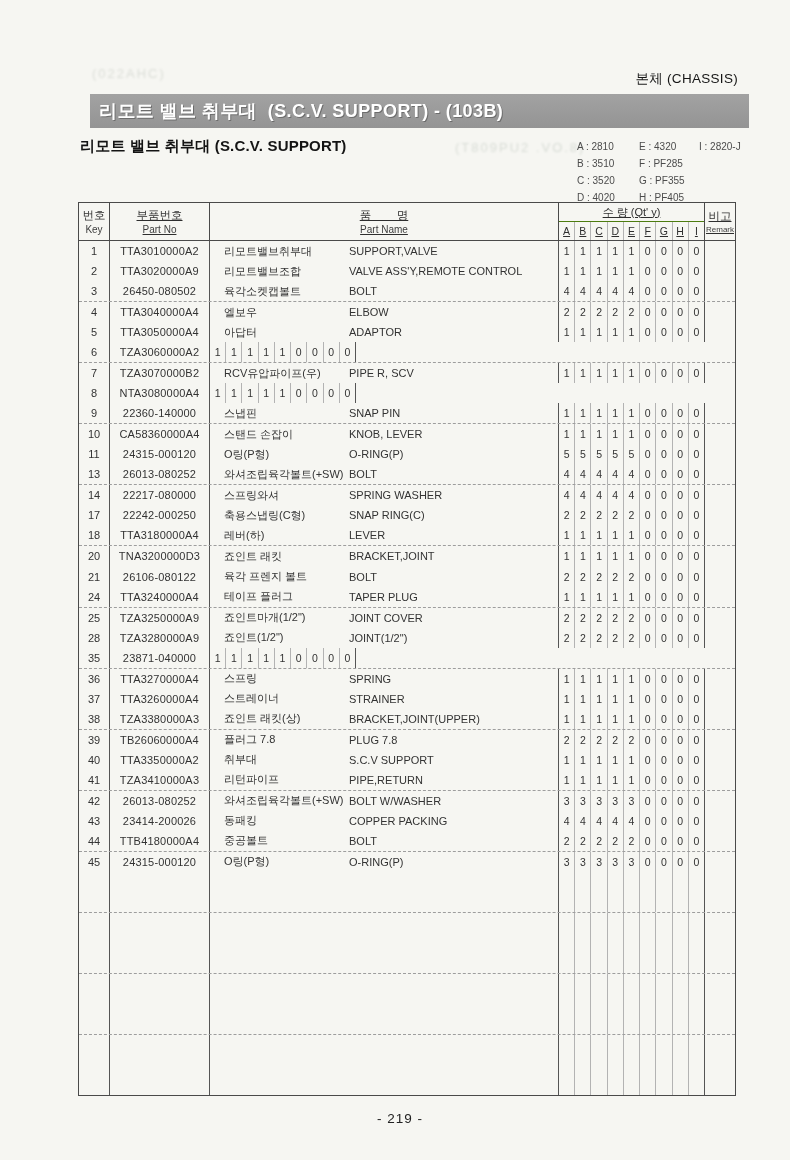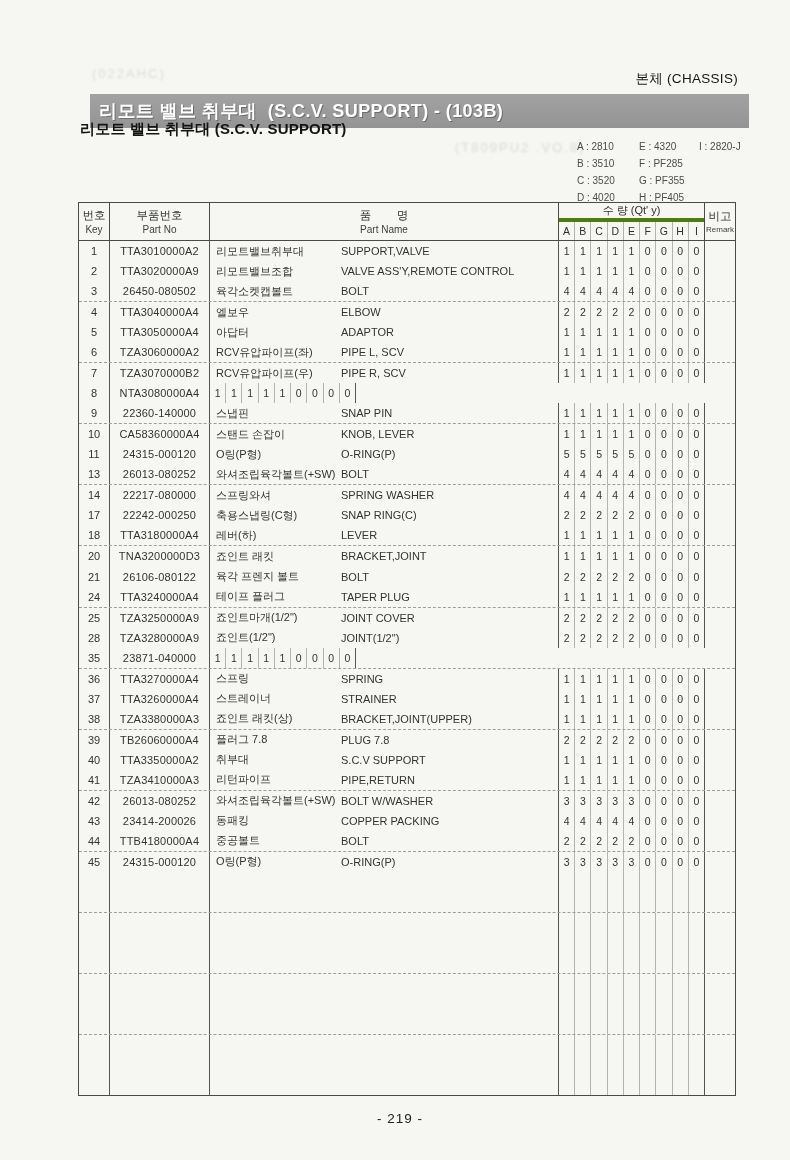--- a/index.html
+++ b/index.html
@@ -31,21 +31,21 @@
     position:absolute; left:90px; top:94px; width:659px; height:34px;
     background:linear-gradient(#a2a2a2,#949494);
     display:flex; align-items:center; padding-left:9px;
   }
   .title-bar .t {
     font-size:18px; font-weight:bold; color:#ffffff; letter-spacing:0.4px;
     text-shadow:1px 1px 0 #6d6d6d;
     white-space:pre;
   }
   .subtitle {
-    position:absolute; left:80px; top:120px;
+    position:absolute; left:80px; top:137px;
     font-size:15px; font-weight:bold; color:#141414; letter-spacing:0.2px;
   }
   .legend {
     position:absolute; left:577px; top:138px;
     display:grid; grid-template-columns:62px 60px auto;
     font-size:10px; color:#4c4c4c; line-height:17px; white-space:pre;
   }
 
   
   .ptable {
@@ -54,47 +54,47 @@
     display:flex; flex-direction:column;
   }
   .thead { height:38px; border-bottom:1px solid #4a4a4a; display:flex; flex-shrink:0; }
   .hcell {
     display:flex; flex-direction:column; justify-content:center; align-items:center;
     gap:1px;
   }
   .hcell .ko { font-size:11.5px; color:#303030; white-space:pre; }
   .hcell .en { font-size:10px; color:#3d3d3d; }
   .hcell .en.small { font-size:8px; }
-  .bl { border-left:1px solid #4a4a4a; }
+  .bl { border-left:1px solid #4a4a4a;text-decoration:underline; }
   .w-key { width:30px; }
   .w-pn  { width:100px; }
   .w-name{ width:349px; }
   .w-qty { width:146px; }
   .w-rm  { flex:1; }
 
   .hqty { display:flex; flex-direction:column; }
   .hqty .qtop {
-    height:19px; border-bottom:4px solid #4d7c0f;
+    height:19px; border-bottom:1px solid #4d7c0f;
     display:flex; align-items:center; justify-content:center;
     font-size:11px; color:#303030; white-space:pre;
   }
   .hqty .qcols { flex:1; display:flex; }
   .hqty .qcols span {
     flex:1; display:flex; align-items:center; justify-content:center;
     font-size:10.5px; color:#303030; border-left:1px solid #b3b3b3;
   }
   .hqty .qcols span:first-child { border-left:none; }
 
   .tbody { flex:1; display:flex; flex-direction:column; }
   .trow { flex:1; display:flex; min-height:0; }
   .trow.g3 { border-bottom:1px dashed #9e9e9e; }
   .c { display:flex; align-items:center; justify-content:center; font-size:11px; color:#333; }
   .c-key { width:30px; }
   .c-pn  { width:100px; border-left:1px solid #555; letter-spacing:0.2px; }
-  .c-name{ width:349px; border-left:1px solid #555; justify-content:flex-start; padding-left:6px; }
+  .c-name{ width:349px; border-left:1px solid #555; justify-content:flex-start; padding-left:14px; }
   .c-name .nk { min-width:125px; white-space:pre; }
   .c-name .ne { white-space:pre; }
   .c-q   { width:16.22px; border-left:1px solid #b3b3b3; font-size:10.5px; }
   .c-q.first { border-left:1px solid #555; }
   .c-rm  { flex:1; border-left:1px solid #555; }
 
   .page-number {
     position:absolute; left:0; top:1111px; width:100%;
     text-align:center; font-size:13.5px; color:#222; letter-spacing:1px;padding-left:10px;
   }
@@ -236,24 +236,20 @@
         <div class="c c-q">1</div>
         <div class="c c-q">0</div>
         <div class="c c-q">0</div>
         <div class="c c-q">0</div>
         <div class="c c-q">0</div>
         <div class="c c-rm"></div>
       </div>
       <div class="trow g3">
         <div class="c c-key">6</div>
         <div class="c c-pn">TZA3060000A2</div>
-        <div class="c c-name">
-          <span class="nk">RCV유압파이프(좌)</span>
-          <span class="ne">PIPE L, SCV</span>
-        </div>
         <div class="c c-q first">1</div>
         <div class="c c-q">1</div>
         <div class="c c-q">1</div>
         <div class="c c-q">1</div>
         <div class="c c-q">1</div>
         <div class="c c-q">0</div>
         <div class="c c-q">0</div>
         <div class="c c-q">0</div>
         <div class="c c-q">0</div>
         <div class="c c-rm"></div>

